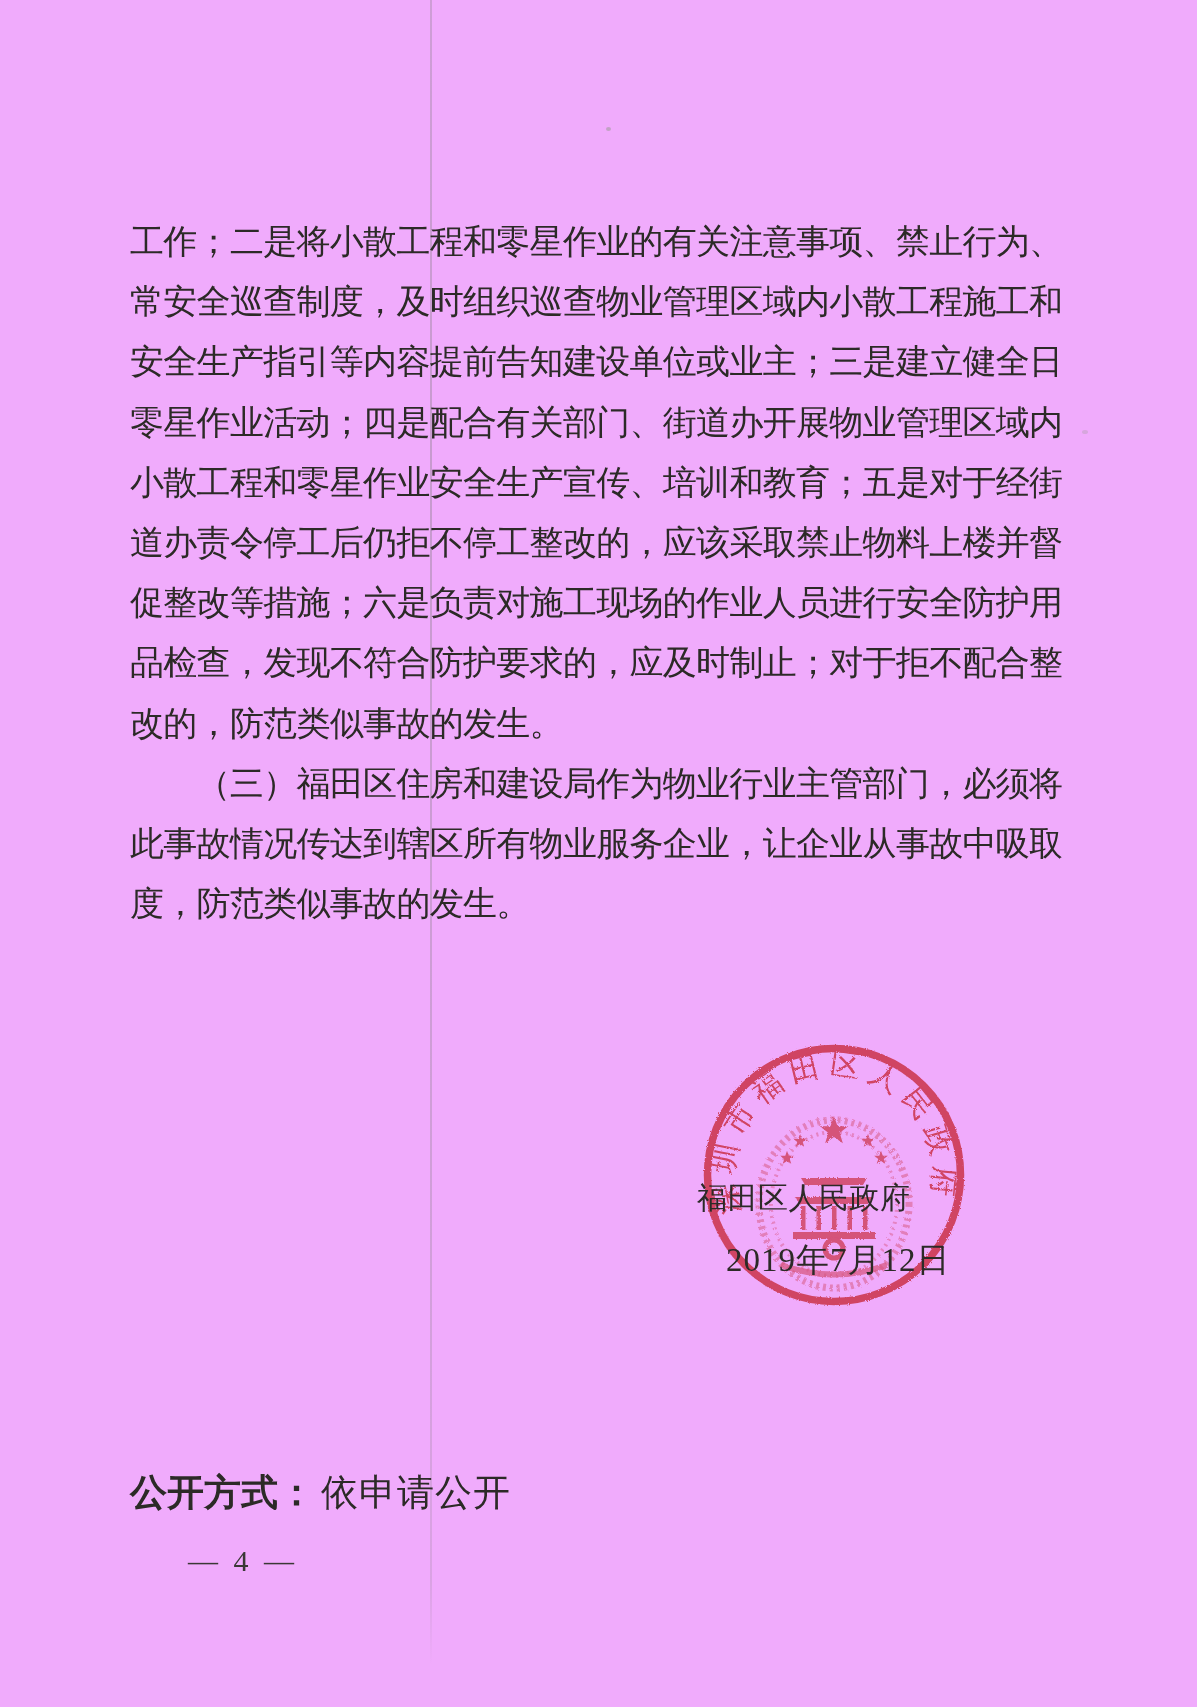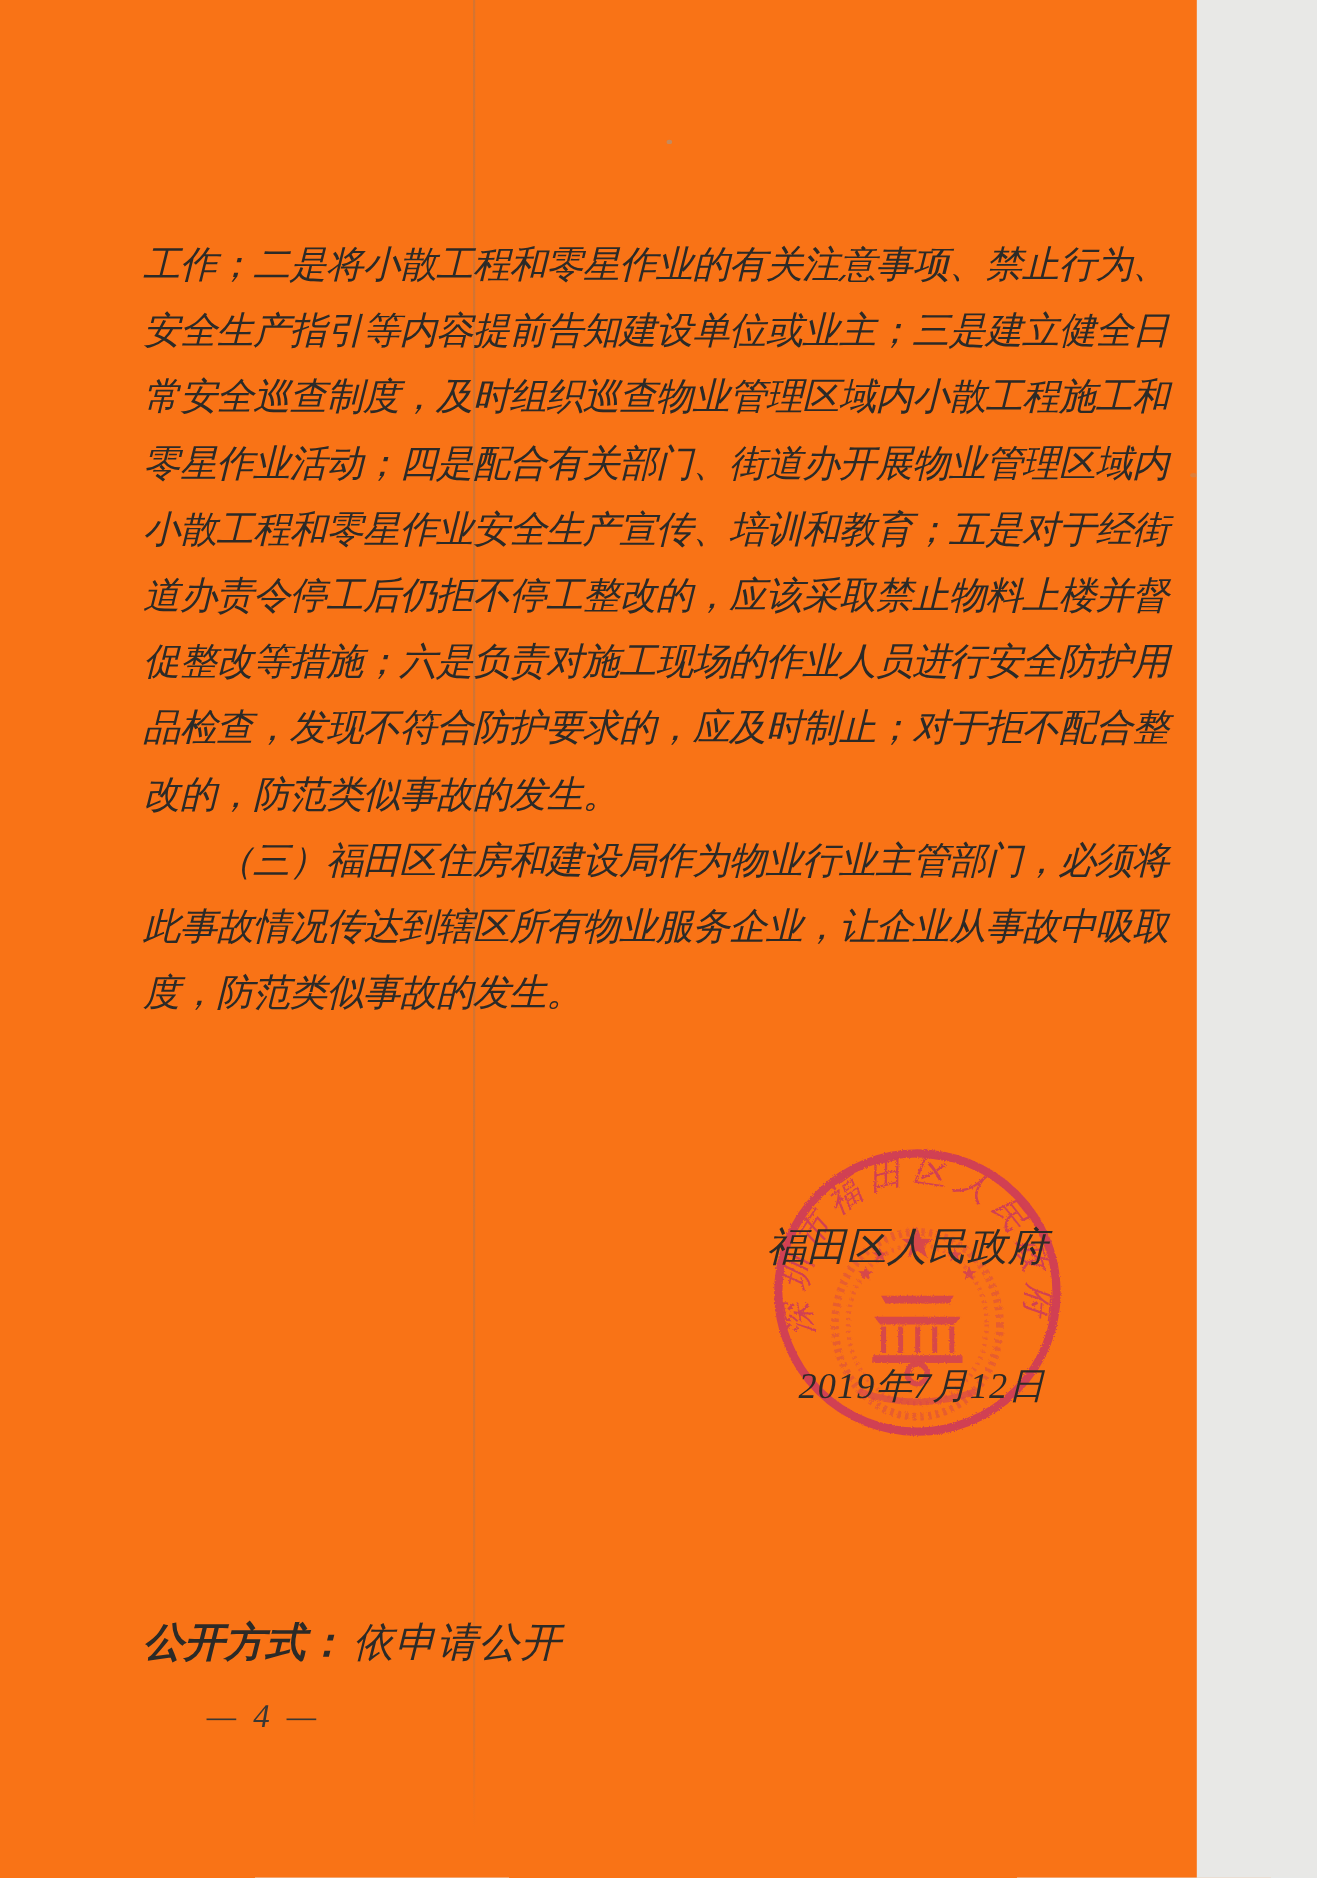--- a/index.html
+++ b/index.html
@@ -2,26 +2,25 @@
 <html style="--seal-red: #ce3c58; --ink: #2c2a27;"><head>
 <meta charset="utf-8">
 <style>
   html,body{margin:0;padding:0;background:#e8e8e6;}
   :root{
     --seal-red:#ce3c58;
     --ink:#2c2a27;
   }
   .page{
     position:relative;
-    width:1088px;height:1707px;
-    background:#f97316;
+    width:1197px;height:1707px;
+    background:#f0abfc;
     overflow:hidden;
     font-family:"Liberation Serif","DejaVu Serif",serif;
     color:var(--ink);
-    font-style:italic;
   }
   
   .fold-line{
     position:absolute;left:430px;top:0;width:2px;height:1665px;
     background:linear-gradient(to bottom,
       rgba(120,120,118,.28) 0%,
       rgba(120,120,118,.34) 30%,
       rgba(120,120,118,.26) 75%,
       rgba(120,120,118,.18) 95%,
       rgba(120,120,118,0) 100%);
@@ -44,22 +43,22 @@
   .seal{position:absolute;left:694px;top:1034px;width:282px;height:282px;opacity:.93;}
   .sr-fill{fill:var(--seal-red);stroke:none;}
   .sr-stroke{stroke:var(--seal-red);fill:none;}
   .ring-text{
     font-family:"Liberation Serif","DejaVu Serif",serif;
     font-size:30px;letter-spacing:8px;
     fill:var(--seal-red);
   }
   
   .seal-issuer{
-    position:absolute;left:697px;top:1109px;
-    font-size:36px;letter-spacing:0.5px;white-space:nowrap;z-index:5;
+    position:absolute;left:697px;top:1178px;
+    font-size:30px;letter-spacing:0.5px;white-space:nowrap;z-index:5;
   }
   .seal-date{
     position:absolute;left:726px;top:1238px;
     font-size:33px;letter-spacing:1px;white-space:nowrap;z-index:5;text-align:right;
   }
 
   
   .publicity{position:absolute;left:130px;top:1468px;white-space:nowrap;}
   .pub-label{
     font-family:"Liberation Sans","DejaVu Sans",sans-serif;
@@ -76,22 +75,22 @@
 
 <div class="page">
 
   <div class="fold-line"></div>
   <div class="speck s1"></div>
   <div class="speck s2"></div>
   <div class="speck s3"></div>
 
   <main class="body-text">
     <div class="t-line">工作；二是将小散工程和零星作业的有关注意事项、禁止行为、</div>
+    <div class="t-line">常安全巡查制度，及时组织巡查物业管理区域内小散工程施工和</div>
     <div class="t-line">安全生产指引等内容提前告知建设单位或业主；三是建立健全日</div>
-    <div class="t-line">常安全巡查制度，及时组织巡查物业管理区域内小散工程施工和</div>
     <div class="t-line">零星作业活动；四是配合有关部门、街道办开展物业管理区域内</div>
     <div class="t-line">小散工程和零星作业安全生产宣传、培训和教育；五是对于经街</div>
     <div class="t-line">道办责令停工后仍拒不停工整改的，应该采取禁止物料上楼并督</div>
     <div class="t-line">促整改等措施；六是负责对施工现场的作业人员进行安全防护用</div>
     <div class="t-line">品检查，发现不符合防护要求的，应及时制止；对于拒不配合整</div>
     <div class="t-line">改的，防范类似事故的发生。</div>
     <div class="t-line indent">（三）福田区住房和建设局作为物业行业主管部门，必须将</div>
     <div class="t-line">此事故情况传达到辖区所有物业服务企业，让企业从事故中吸取</div>
     <div class="t-line">度，防范类似事故的发生。</div>
   </main>

